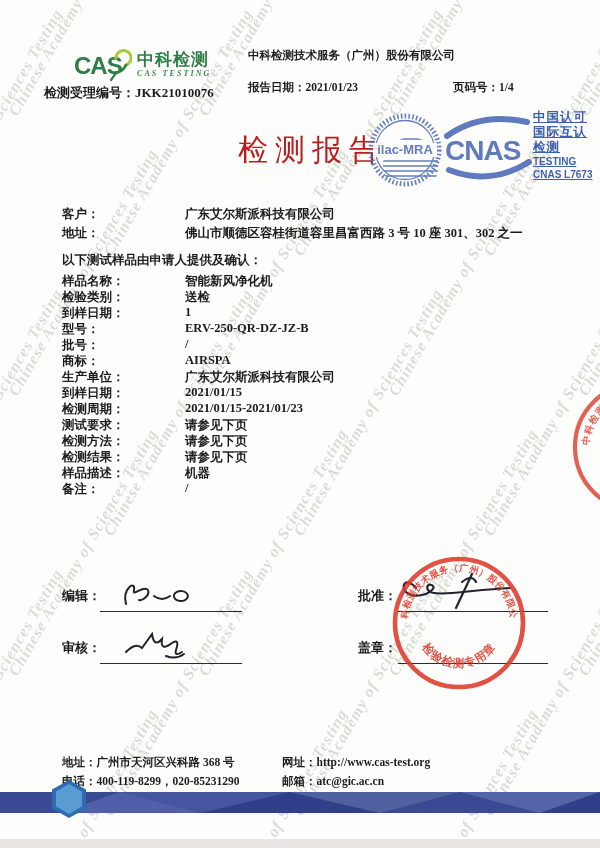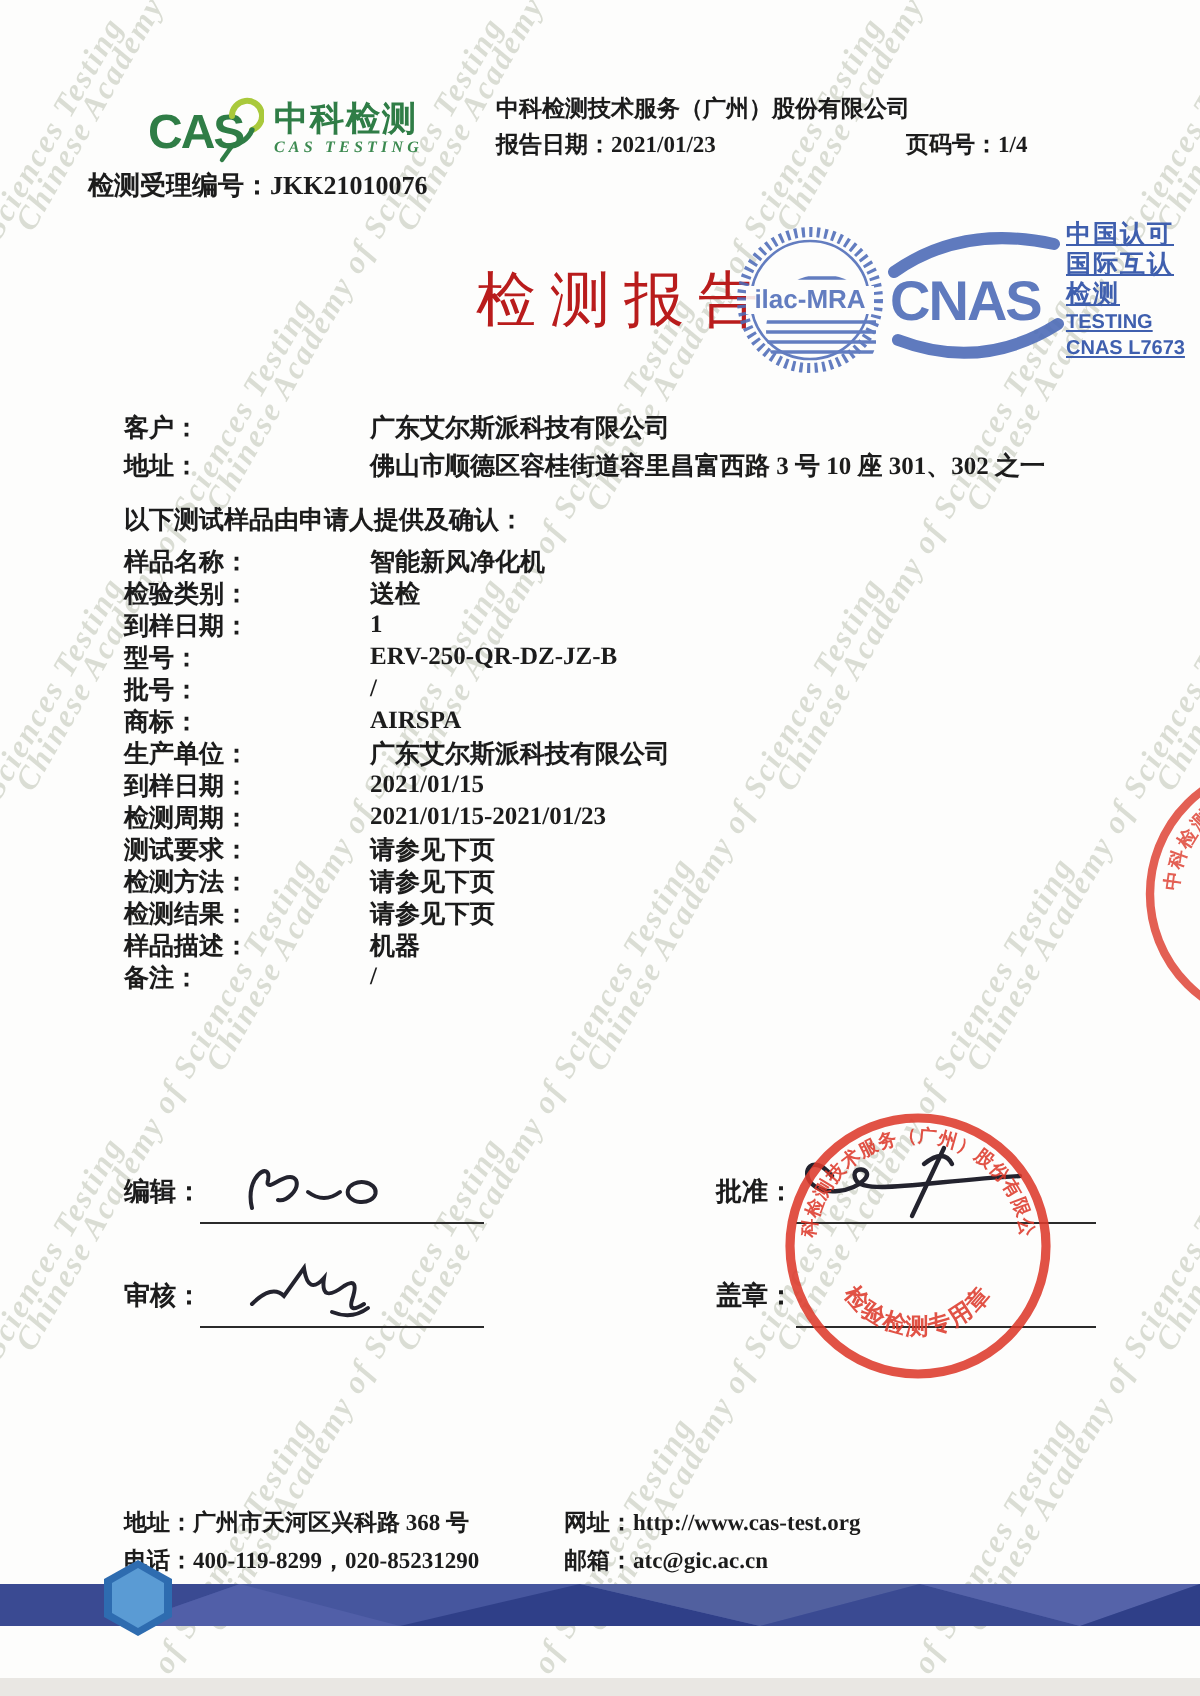--- a/index.html
+++ b/index.html
@@ -11,21 +11,21 @@
       font-size:16px;letter-spacing:1px;color:rgba(148,158,130,0.33);
       transform:rotate(-60deg);transform-origin:0 0;pointer-events:none;}
   
   .logo-row{left:74px;top:46px;display:flex;align-items:center;gap:5px;}
   .logo-cn{font-size:17px;font-weight:bold;color:#2f7d46;line-height:19px;letter-spacing:1px;}
   .logo-en{font-size:8px;font-weight:bold;color:#3c8a50;letter-spacing:2.1px;line-height:10px;font-style:italic;}
   .accept-line{left:44px;top:84px;font-size:13px;font-weight:bold;}
   .company{left:248px;top:48px;width:330px;}
   .company-cn{font-size:11.5px;font-weight:bold;line-height:15px;}
   .company-en{font-size:11.5px;font-weight:bold;line-height:15px;font-family:"Liberation Sans",sans-serif;}
-  .date-row{position:relative;font-size:11.5px;font-weight:bold;margin-top:2px;height:15px;}
+  .date-row{position:relative;font-size:11.5px;font-weight:bold;margin-top:17px;height:15px;}
   .page-no{position:absolute;left:205px;top:0;}
   
   .cma-wrap{left:82px;top:112px;width:114px;text-align:left;}
   .cma-no{font-family:"Liberation Sans",sans-serif;font-weight:bold;font-size:16px;
           color:#e1251b;letter-spacing:0.5px;margin-top:2px;}
   .report-title{left:238px;top:130px;font-size:30px;font-weight:500;letter-spacing:7px;color:#b91c1c;}
   .accred-text{left:533px;top:110px;color:#3f5fae;font-weight:bold;text-decoration:underline;}
   .accred-text .l-cn{font-size:12.5px;line-height:15px;letter-spacing:1px;}
   .accred-text .l-en{font-size:10px;line-height:13px;font-family:"Liberation Sans",sans-serif;}
   

